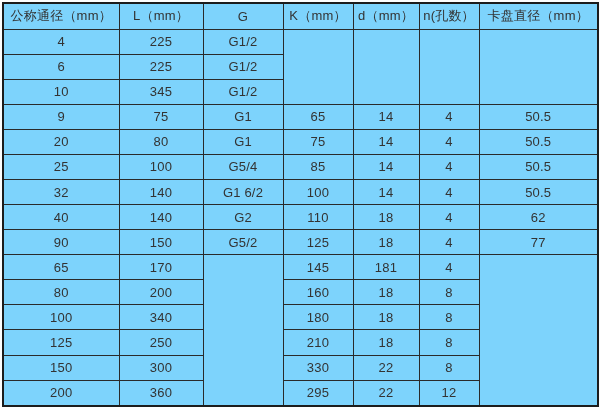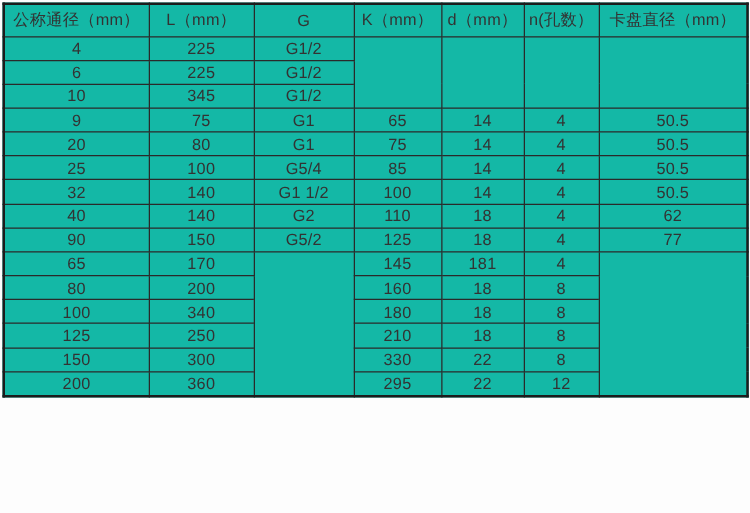--- a/index.html
+++ b/index.html
@@ -8,25 +8,25 @@
     background: #fdfdfd;
     overflow: hidden;
     font-family: "Liberation Sans", "DejaVu Sans", sans-serif;
   }
   .page {
     width: 600px; height: 410px;
     padding: 2px 3px 3px 2px;
   }
   table.spec {
     width: 595px;
-    height: 316px;
+    height: 405px;
     border-collapse: collapse;
     table-layout: fixed;
     border: 2px solid #1c1c1c;
-    background: #14b8a6;
+    background: #7dd3fc;
     padding-left: 40px;
   }
   table.spec th, table.spec td {
     border: 1px solid #2a2a2a;
     text-align: center;
     vertical-align: middle;
     font-size: 13px;
     font-weight: normal;
     color: #333333;
     padding: 0 2px;
@@ -104,21 +104,21 @@
           <td>100</td>
           <td>G5/4</td>
           <td>85</td>
           <td>14</td>
           <td>4</td>
           <td>50.5</td>
         </tr>
         <tr>
           <td>32</td>
           <td>140</td>
-          <td>G1  1/2</td>
+          <td>G1  6/2</td>
           <td>100</td>
           <td>14</td>
           <td>4</td>
           <td>50.5</td>
         </tr>
         <tr>
           <td>40</td>
           <td>140</td>
           <td>G2</td>
           <td>110</td>

